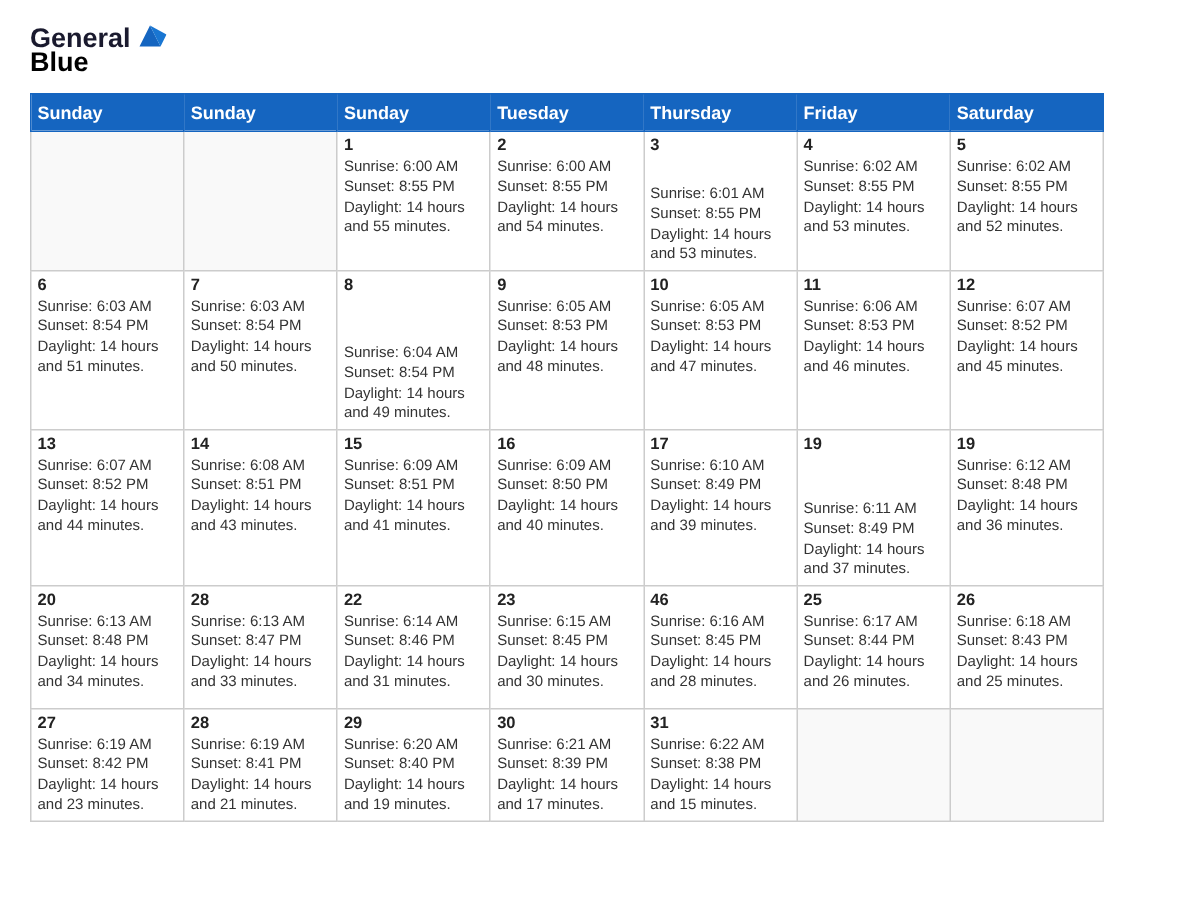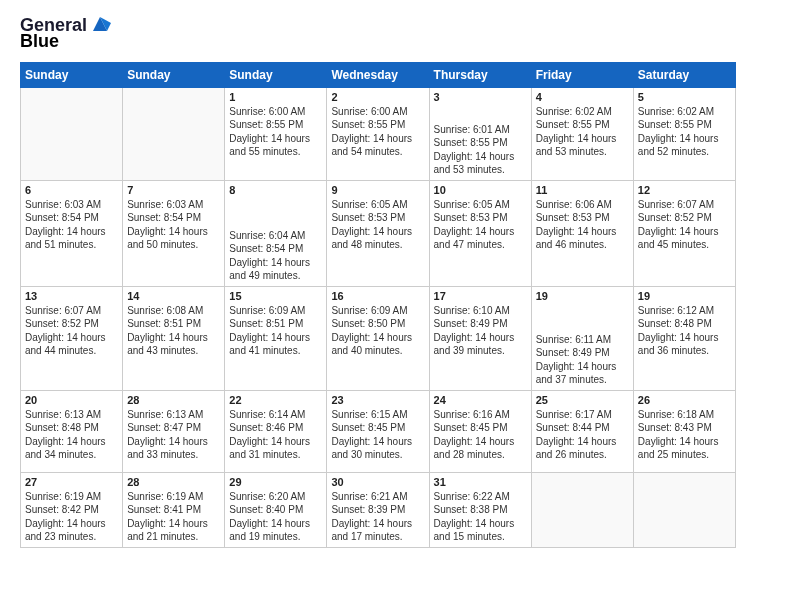--- a/index.html
+++ b/index.html
@@ -109,21 +109,21 @@
       <div class="subtitle"></div>
     </div>
   </div>
 
   <table class="calendar">
     <thead>
       <tr>
       <th>Sunday</th>
           <th>Sunday</th>
           <th>Sunday</th>
-          <th>Wednesday</th>
+          <th>Tuesday</th>
           <th>Thursday</th>
           <th>Friday</th>
           <th>Saturday</th>
         </tr>
     </thead>
     <tbody id="calendar-body">
     <tr>
           <td class="empty-cell"></td>
           <td class="empty-cell"></td>
           <td>
@@ -287,21 +287,21 @@
 and 31 minutes.</div>
           </td>
           <td>
             <span class="day-num">23</span>
             <div class="day-info" style="white-space: pre-line;">Sunrise: 6:15 AM
 Sunset: 8:45 PM
 Daylight: 14 hours
 and 30 minutes.</div>
           </td>
           <td>
-            <span class="day-num">24</span>
+            <span class="day-num">46</span>
             <div class="day-info" style="white-space: pre-line;">Sunrise: 6:16 AM
 Sunset: 8:45 PM
 Daylight: 14 hours
 and 28 minutes.</div>
           </td>
           <td>
             <span class="day-num">25</span>
             <div class="day-info" style="white-space: pre-line;">Sunrise: 6:17 AM
 Sunset: 8:44 PM
 Daylight: 14 hours

